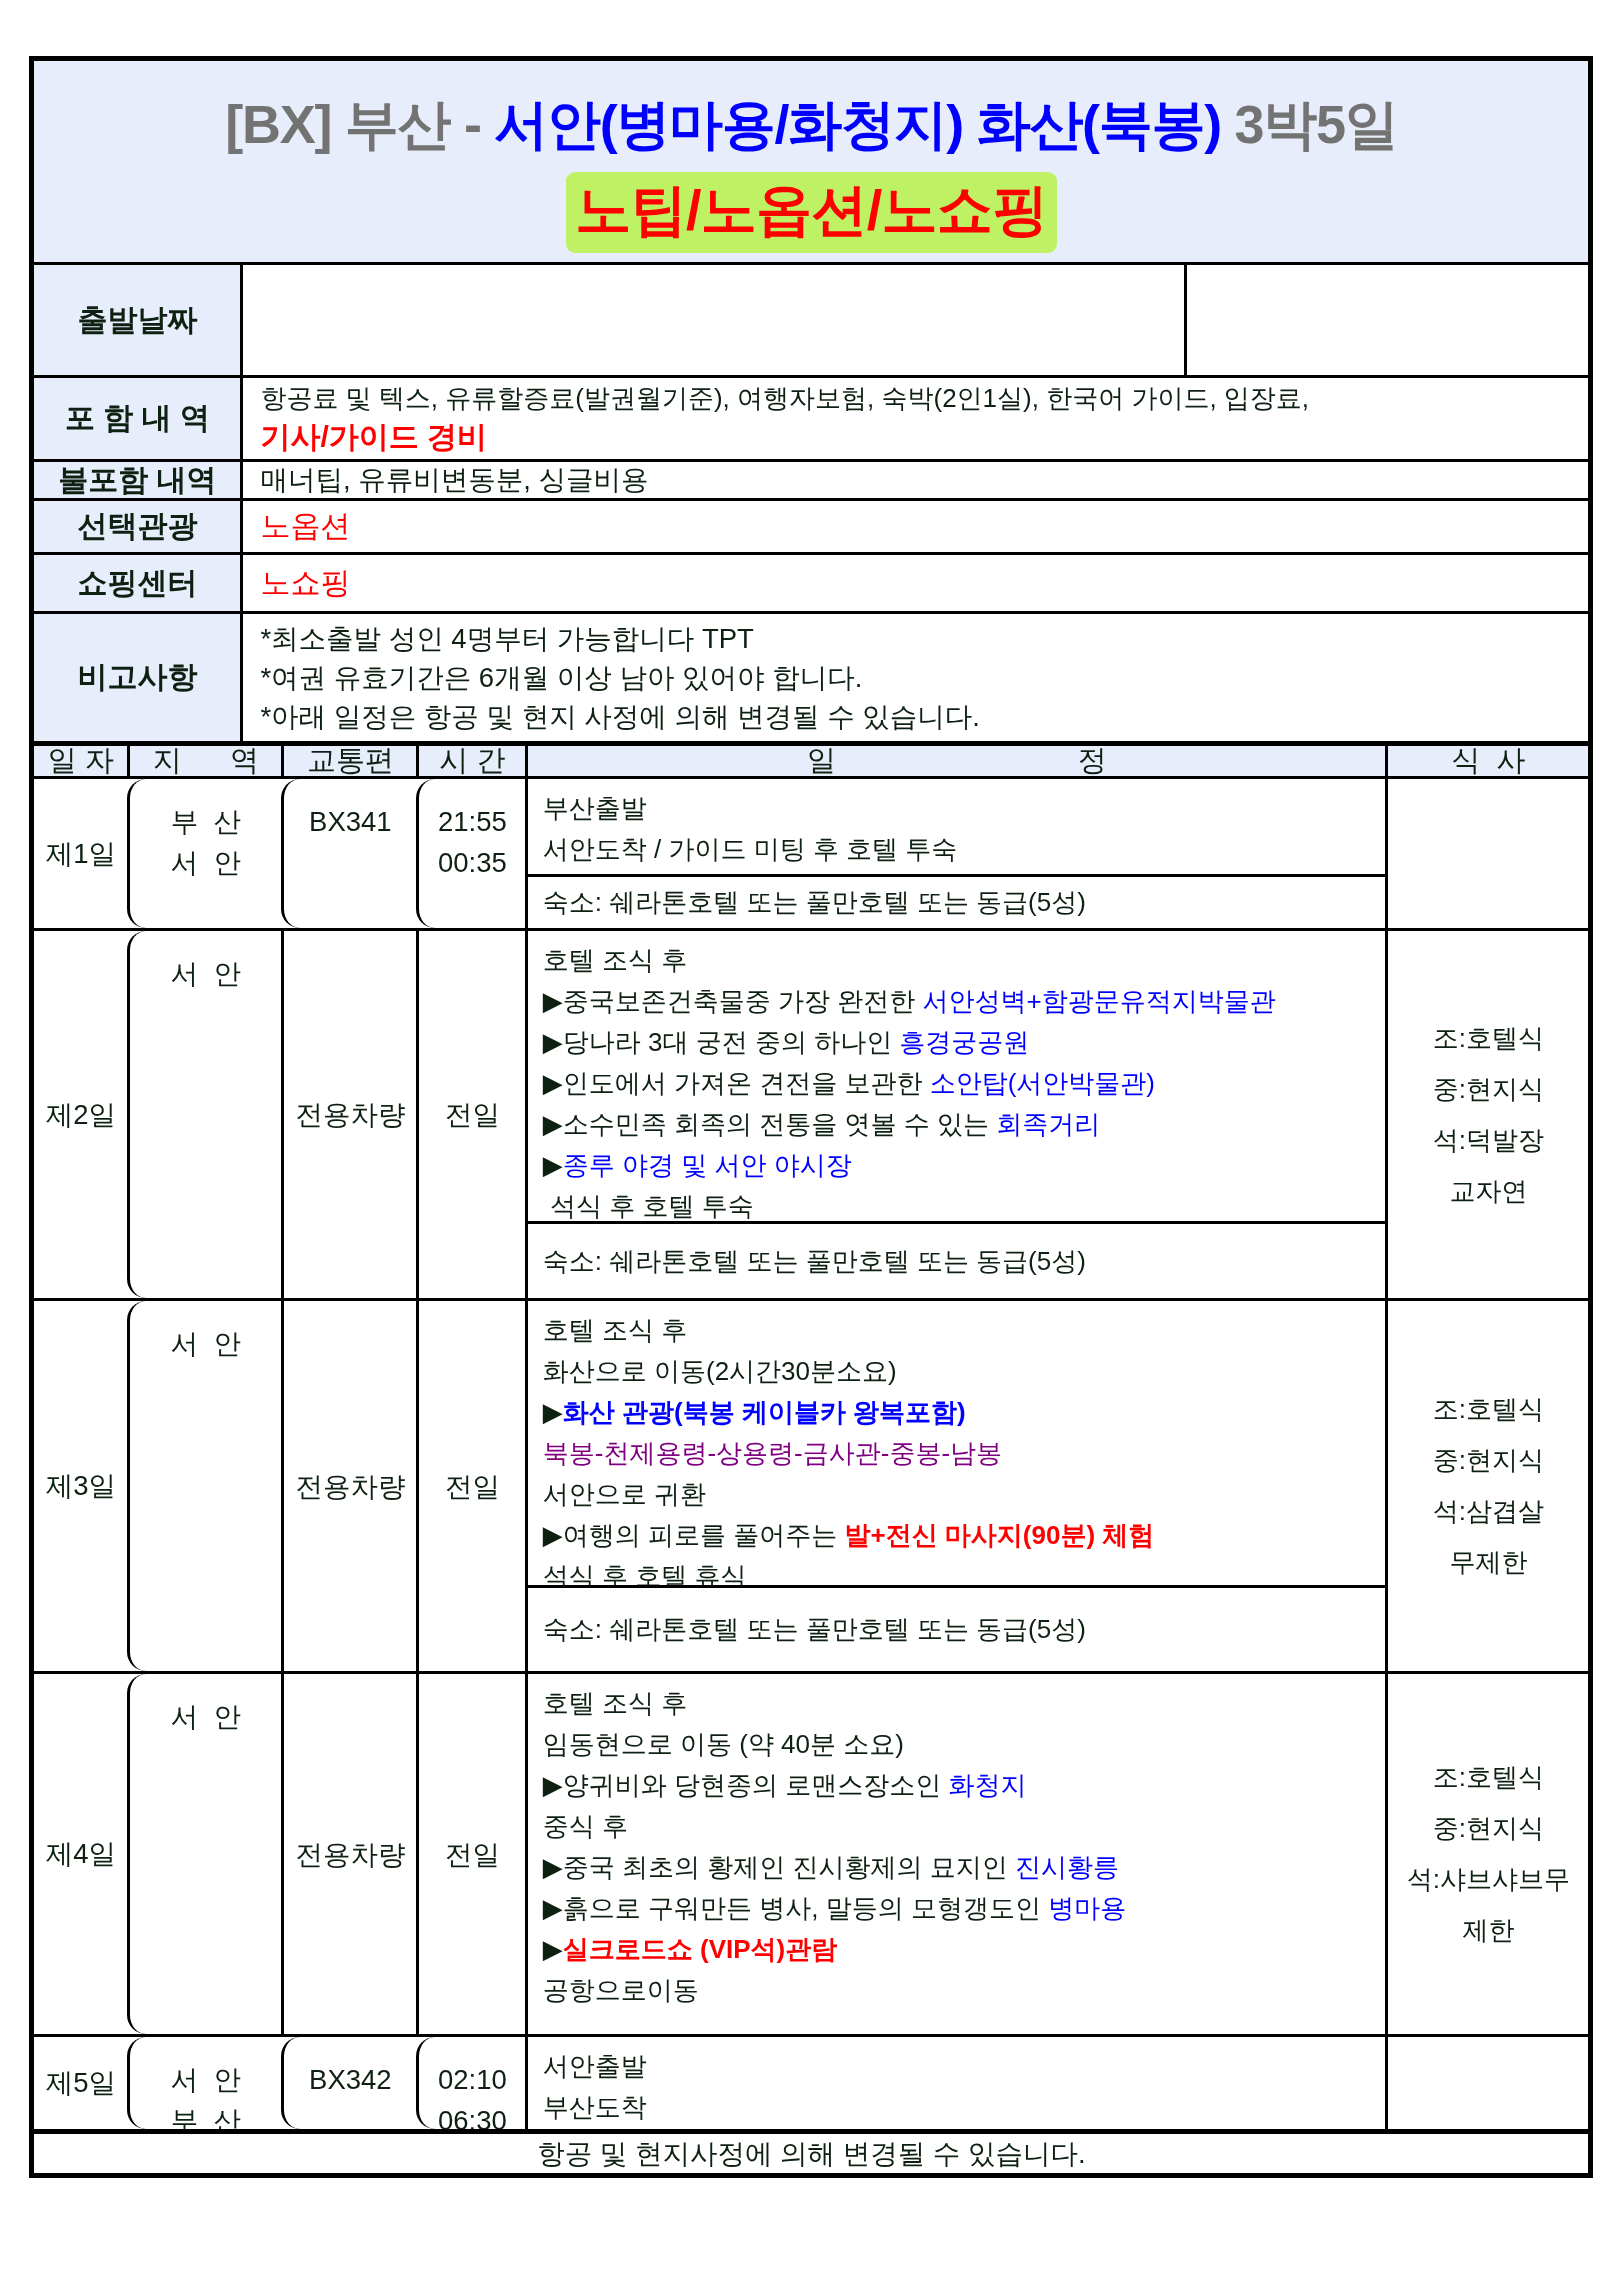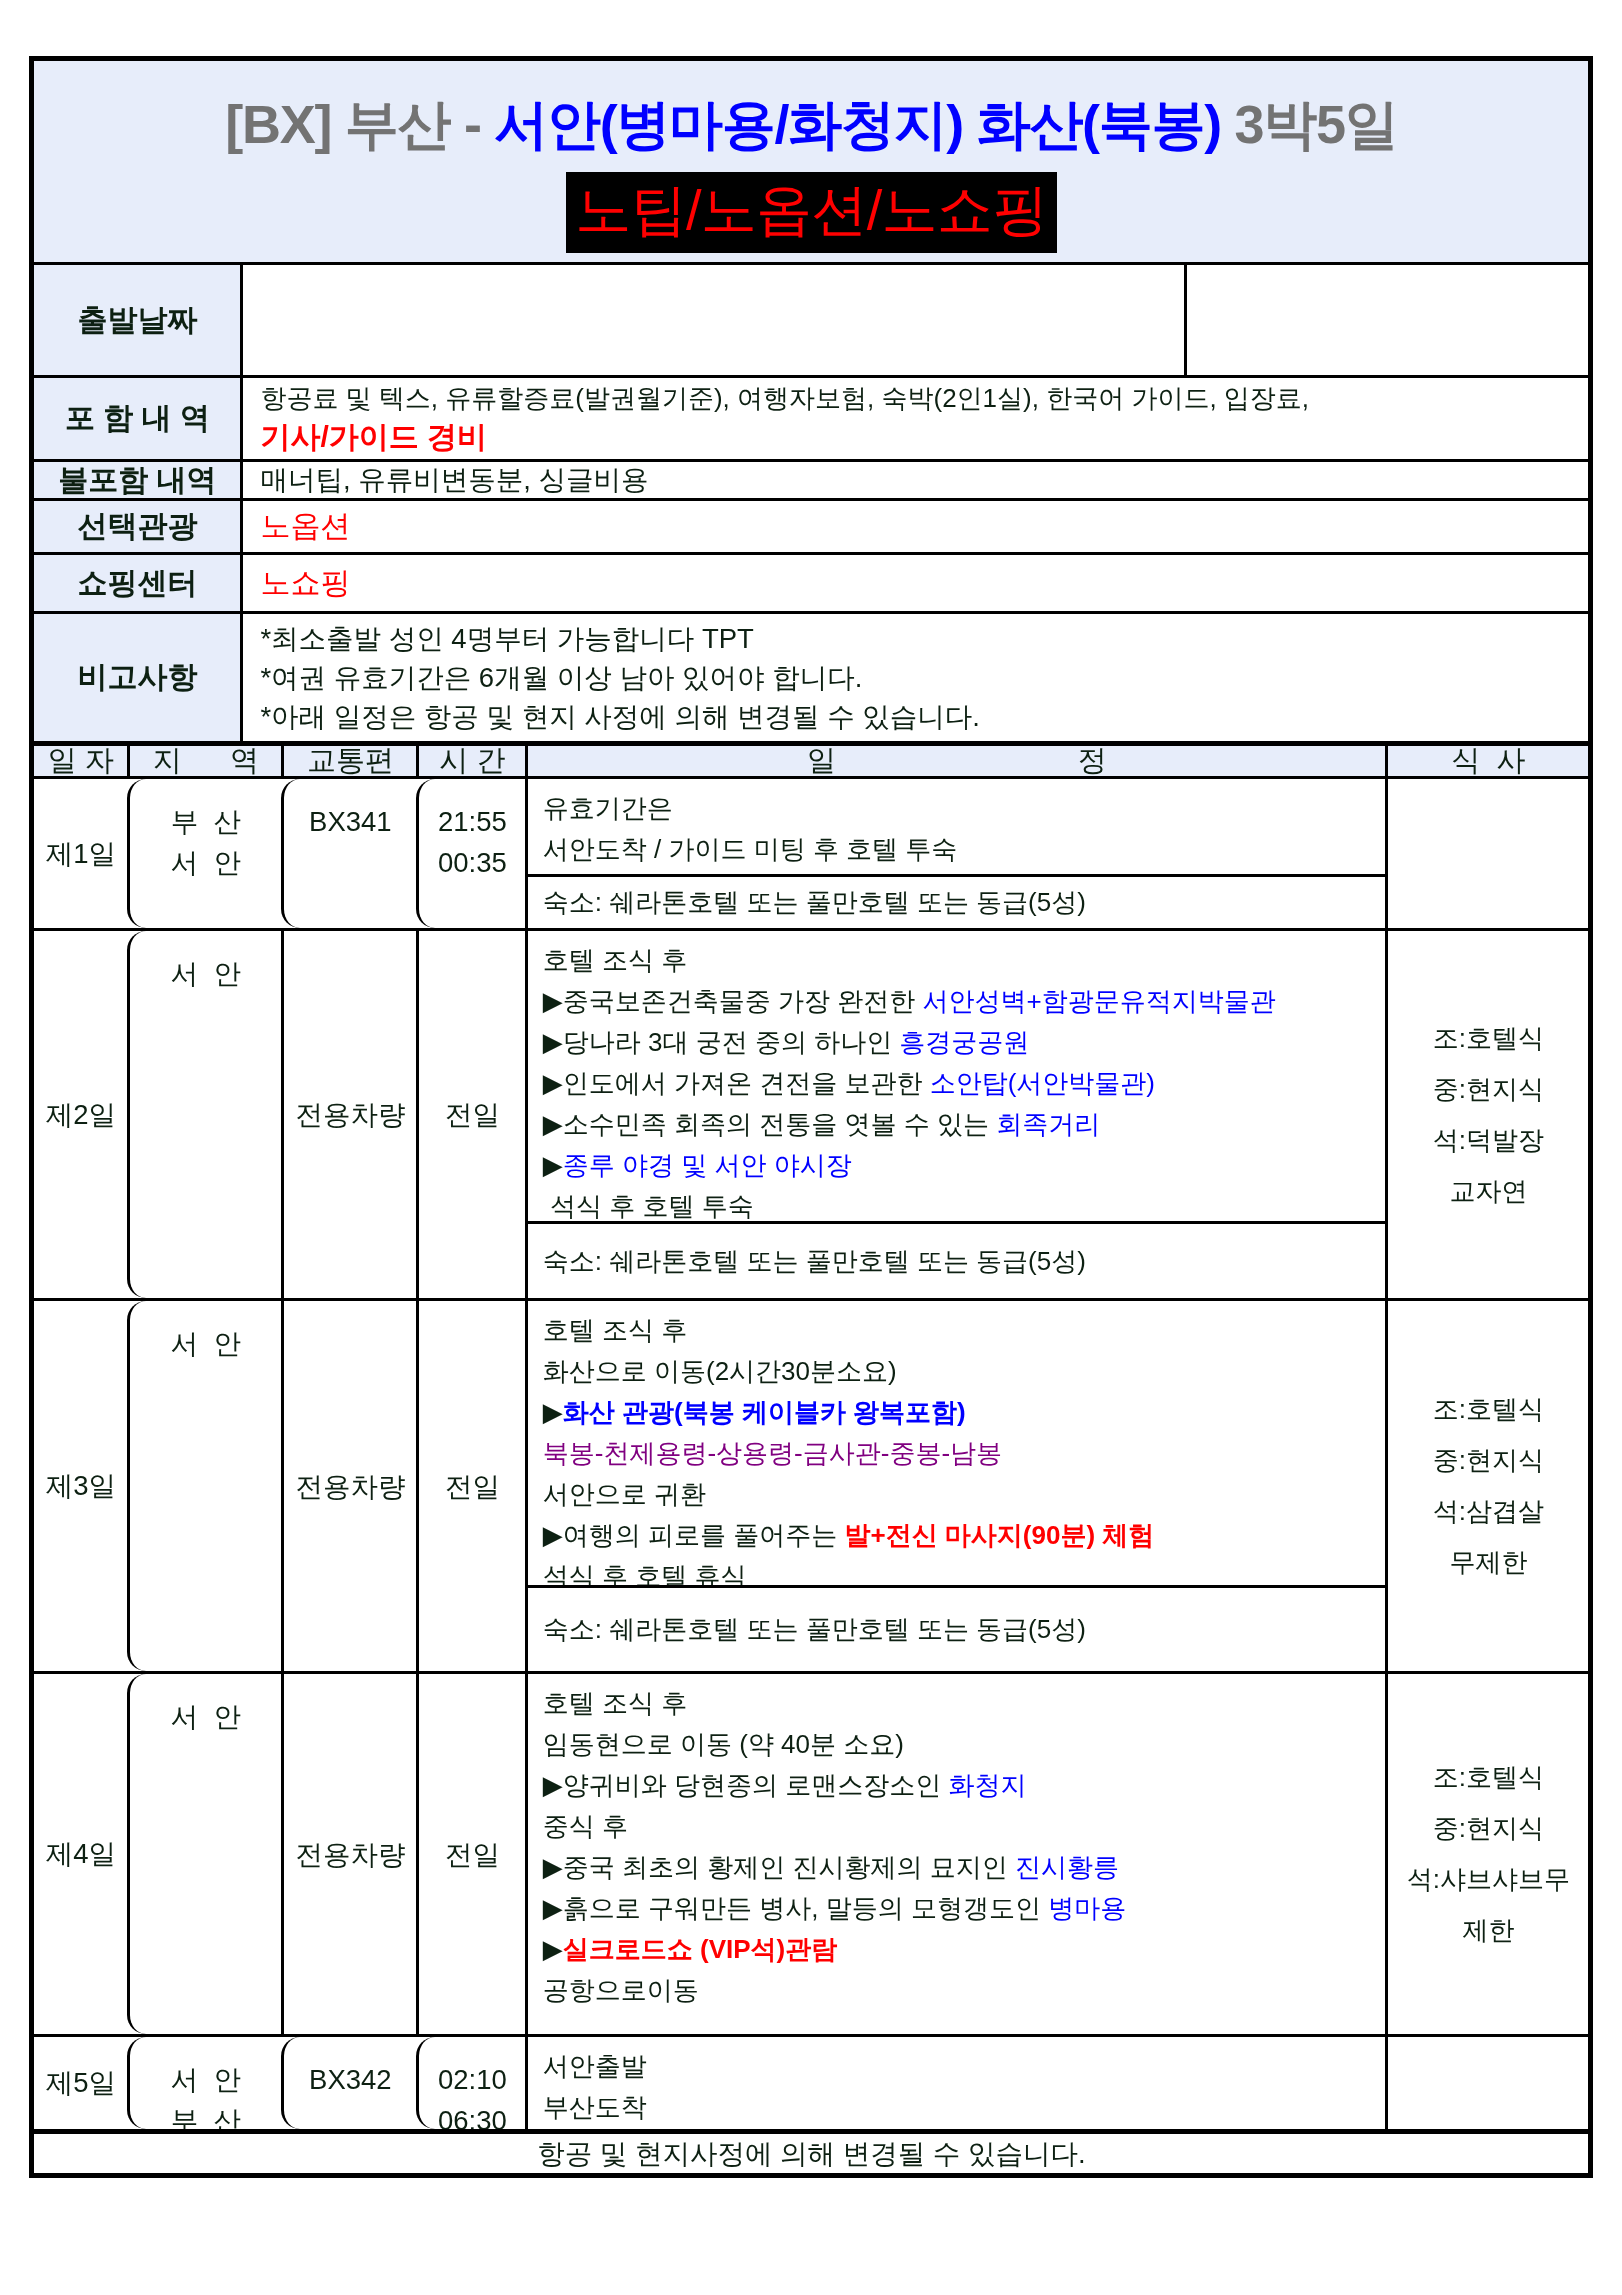--- a/index.html
+++ b/index.html
@@ -7,21 +7,21 @@
   body { font-family:"Liberation Sans","DejaVu Sans",sans-serif; color:#0d2012; }
   .page { position:relative; width:1623px; height:2295px; background:#ffffff; overflow:hidden; }
   .doc { position:absolute; left:29.4px; top:56px; width:1564px; border:5.2px solid #000; background:#ffffff; overflow:hidden; }
 
   
   .title-block { height:201px; background:#e7edfa; text-align:center; overflow:hidden; }
   .title-line1 { margin-top:27.5px; font-size:54px; font-weight:bold; letter-spacing:-1.3px; white-space:pre; }
   .tseg-dark { color:#737373; }
   .tseg-blue { color:#0000ff; }
   .title-line2 { margin-top:10.5px; }
-  .subtitle-hl { display:inline-block; background:#000000; color:#ff0000; font-size:56px; font-weight:normal; padding:1.3px 9.2px 3.9px 9.2px; letter-spacing:-0.7px; }
+  .subtitle-hl { display:inline-block; background:#bef264; color:#ff0000; font-size:56px; font-weight:bold; padding:1.3px 9.2px 3.9px 9.2px; letter-spacing:-0.7px;border-radius:9px; }
 
   
   .info-row { display:flex; border-top:3.9px solid #000; background:#ffffff; }
   .info-label { width:209px; flex:0 0 209px; background:#e7edfa; border-right:3.3px solid #000;
                 display:flex; align-items:center; justify-content:center;
                 font-size:30px; font-weight:bold; white-space:pre; text-align:center; }
   .info-value { flex:1; display:flex; flex-direction:column; justify-content:center; padding-left:17px; font-size:27.5px; }
   .row-depart { height:113px; }
   .depart-main { flex:1; }
   .depart-right { width:404px; flex:0 0 404px; border-left:3.3px solid #000; background:#ffffff; }
@@ -126,21 +126,21 @@
     </div>
 
     <div id="days-host">
         <div class="day-row" style="height: 149px;">
           <div class="dcell daynum">제1일</div>
           <div class="dcell colcell top"><div>부  산</div><div>서  안</div></div>
           <div class="dcell colcell top"><div>BX341</div></div>
           <div class="dcell colcell top"><div>21:55</div><div>00:35</div></div>
           <div class="dcell sched">
             <div class="sched-main">
-              <div class="line"><span>유효기간은</span></div>
+              <div class="line"><span>부산출발</span></div>
               <div class="line"><span>서안도착 / 가이드 미팅 후 호텔 투숙</span></div>
             </div>
             <div class="hotel-line" style="height: 54px; flex: 0 0 54px;">숙소: 쉐라톤호텔 또는 풀만호텔 또는 동급(5성)</div>
           </div>
           <div class="dcell meals"></div>
         </div>
         <div class="day-row bt" style="height: 370px;">
           <div class="dcell daynum">제2일</div>
           <div class="dcell colcell top"><div>서  안</div></div>
           <div class="dcell colcell mid"><div>전용차량</div></div>

